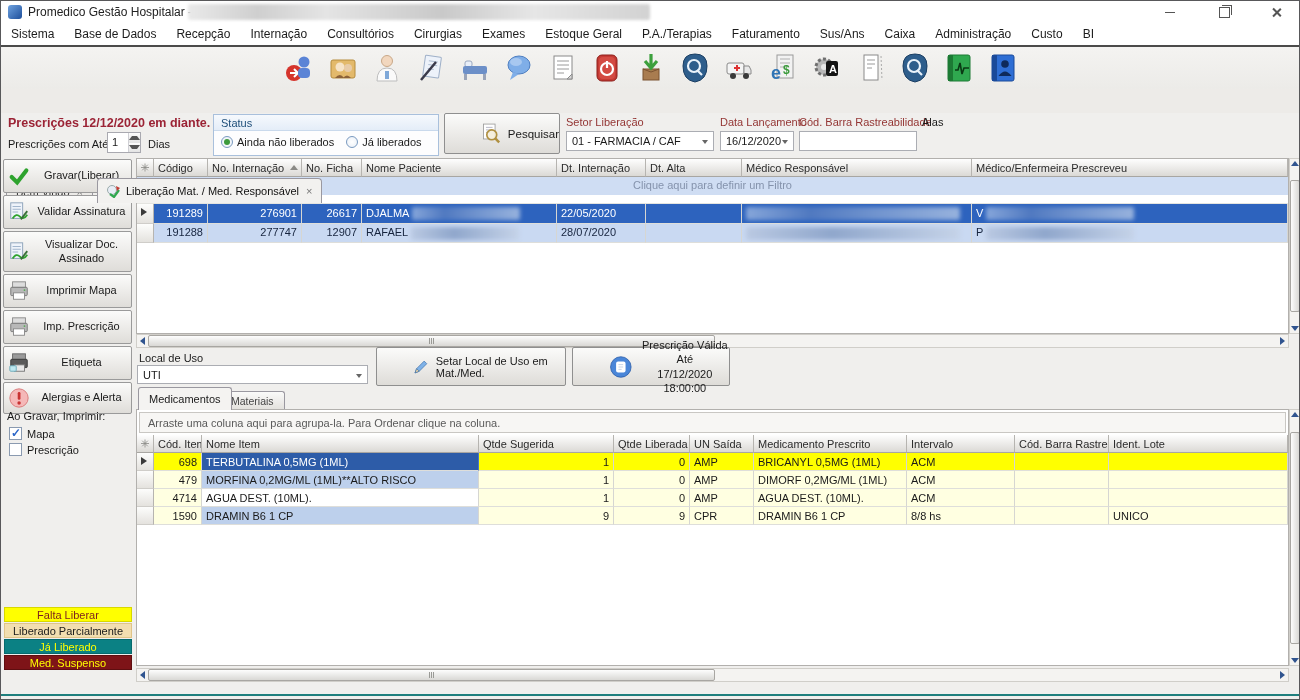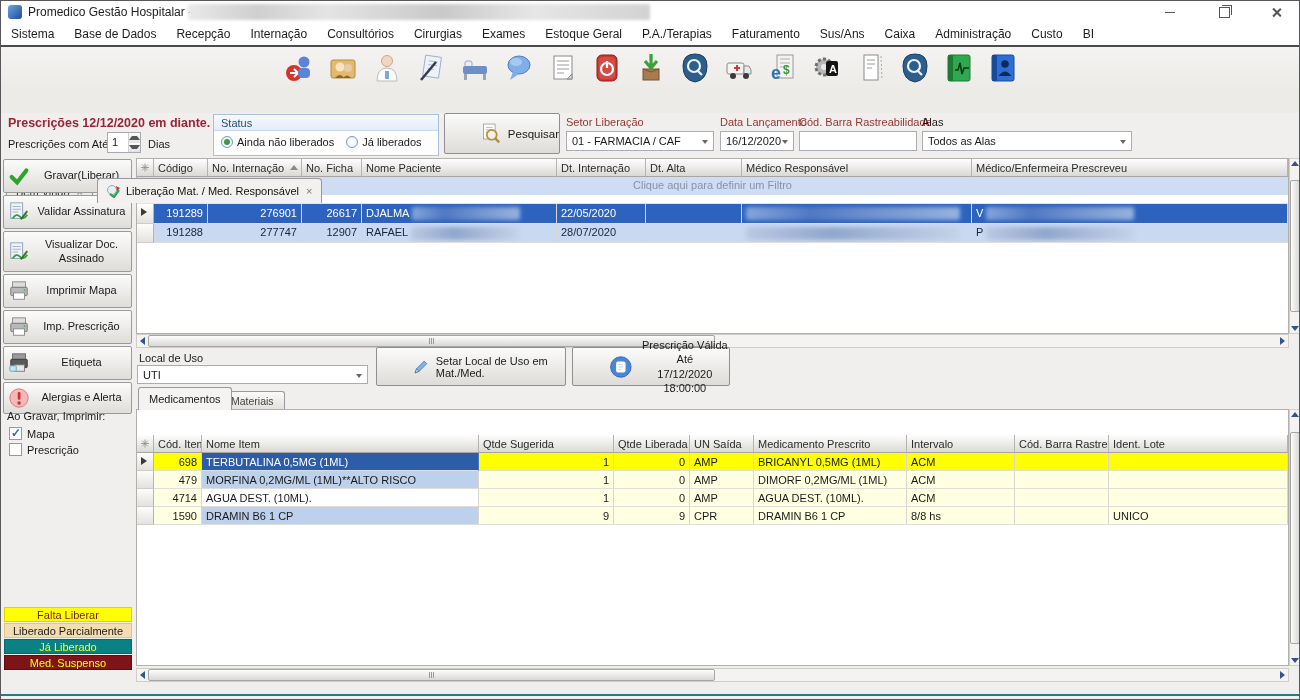--- a/index.html
+++ b/index.html
@@ -351,24 +351,20 @@
     <span>16/12/2020</span>
       <span class="arr"></span>
   </div>
 
   <span class="f-label-red" style="left:798px;top:115px;">Cód. Barra Rastreabilidade</span>
   <div class="tinput" style="left:798px;top:130px;width:118px;">
     <span></span>
   </div>
 
   <span class="f-label-red" style="left:921px;top:115px;color:#1a1a1a;">Alas</span>
-  <div class="combo" style="left:921px;top:130px;width:210px;">
-    <span>Todos as Alas</span>
-      <span class="arr"></span>
-  </div>
 
   <div class="side-btn" style="top:158px;height:34px;">
     <svg width="22" height="22" viewBox="0 0 24 24">
         <path d="M4 13 L10 19 L20 6" stroke="#2ea32e" stroke-width="4.5" fill="none" stroke-linecap="round"></path>
       </svg>
     <span class="lbl">Gravar(Liberar)</span>
   </div>
   <div class="side-btn" style="top:194px;height:34px;">
     <svg width="22" height="22" viewBox="0 0 24 24">
         <rect x="3" y="2" width="13" height="17" fill="#eef3fa" stroke="#8aa0b8"></rect>
@@ -558,20 +554,23 @@
   </div>
 
   <div class="mid-tab active" style="left:137px;top:386px;height:22px;">
     <span>Medicamentos</span>
   </div>
   <div class="mid-tab" style="left:219px;top:390px;height:18px;font-size:10.5px;color:#444;">
     <span>Materiais</span>
   </div>
 
   <div class="gridbox" style="left:135px;top:408px;width:1153px;height:257px;">
+    <div class="hintbar" style="left:2px;top:2px;right:2px;height:21px;position:absolute;">
+      <span>Arraste uma coluna aqui para agrupa-la. Para Ordenar clique na coluna.</span>
+    </div>
 
     <div style="position:absolute;left:0;top:25px;right:0;">
       <div class="bg-row">
         <div class="cell hc" style="justify-content:center;">
             <svg width="9" height="9" viewBox="0 0 10 10">
               <path d="M5 0 V10 M0 5 H10 M1.5 1.5 L8.5 8.5 M8.5 1.5 L1.5 8.5" stroke="#8a8a86"></path>
             </svg>
           </div>
         <div class="cell hc">
             <span>Cód. Item</span>

